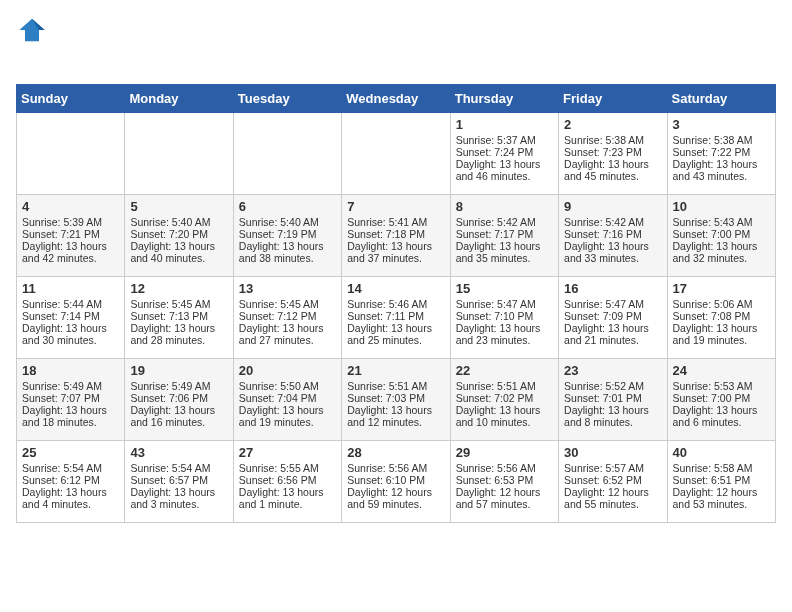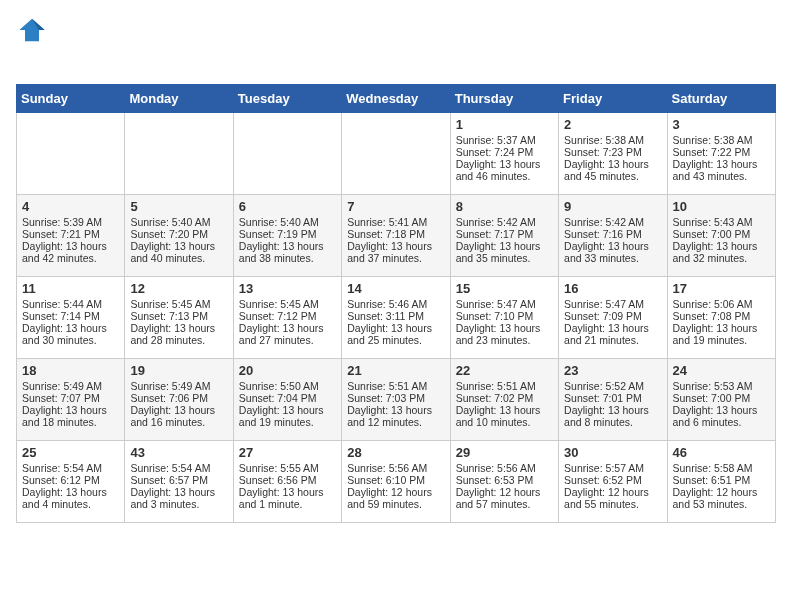--- a/index.html
+++ b/index.html
@@ -135,37 +135,37 @@
         <td><span class="day-num">6</span><span>Sunrise: 5:40 AM</span><br><span>Sunset: 7:19 PM</span><br><span>Daylight: 13 hours and 38 minutes.</span></td>
         <td><span class="day-num">7</span><span>Sunrise: 5:41 AM</span><br><span>Sunset: 7:18 PM</span><br><span>Daylight: 13 hours and 37 minutes.</span></td>
         <td><span class="day-num">8</span><span>Sunrise: 5:42 AM</span><br><span>Sunset: 7:17 PM</span><br><span>Daylight: 13 hours and 35 minutes.</span></td>
         <td><span class="day-num">9</span><span>Sunrise: 5:42 AM</span><br><span>Sunset: 7:16 PM</span><br><span>Daylight: 13 hours and 33 minutes.</span></td>
         <td><span class="day-num">10</span><span>Sunrise: 5:43 AM</span><br><span>Sunset: 7:00 PM</span><br><span>Daylight: 13 hours and 32 minutes.</span></td>
       </tr>
       <tr>
         <td><span class="day-num">11</span><span>Sunrise: 5:44 AM</span><br><span>Sunset: 7:14 PM</span><br><span>Daylight: 13 hours and 30 minutes.</span></td>
         <td><span class="day-num">12</span><span>Sunrise: 5:45 AM</span><br><span>Sunset: 7:13 PM</span><br><span>Daylight: 13 hours and 28 minutes.</span></td>
         <td><span class="day-num">13</span><span>Sunrise: 5:45 AM</span><br><span>Sunset: 7:12 PM</span><br><span>Daylight: 13 hours and 27 minutes.</span></td>
-        <td><span class="day-num">14</span><span>Sunrise: 5:46 AM</span><br><span>Sunset: 3:11 PM</span><br><span>Daylight: 13 hours and 25 minutes.</span></td>
+        <td><span class="day-num">14</span><span>Sunrise: 5:46 AM</span><br><span>Sunset: 7:11 PM</span><br><span>Daylight: 13 hours and 25 minutes.</span></td>
         <td><span class="day-num">15</span><span>Sunrise: 5:47 AM</span><br><span>Sunset: 7:10 PM</span><br><span>Daylight: 13 hours and 23 minutes.</span></td>
         <td><span class="day-num">16</span><span>Sunrise: 5:47 AM</span><br><span>Sunset: 7:09 PM</span><br><span>Daylight: 13 hours and 21 minutes.</span></td>
         <td><span class="day-num">17</span><span>Sunrise: 5:06 AM</span><br><span>Sunset: 7:08 PM</span><br><span>Daylight: 13 hours and 19 minutes.</span></td>
       </tr>
       <tr>
         <td><span class="day-num">18</span><span>Sunrise: 5:49 AM</span><br><span>Sunset: 7:07 PM</span><br><span>Daylight: 13 hours and 18 minutes.</span></td>
         <td><span class="day-num">19</span><span>Sunrise: 5:49 AM</span><br><span>Sunset: 7:06 PM</span><br><span>Daylight: 13 hours and 16 minutes.</span></td>
         <td><span class="day-num">20</span><span>Sunrise: 5:50 AM</span><br><span>Sunset: 7:04 PM</span><br><span>Daylight: 13 hours and 19 minutes.</span></td>
         <td><span class="day-num">21</span><span>Sunrise: 5:51 AM</span><br><span>Sunset: 7:03 PM</span><br><span>Daylight: 13 hours and 12 minutes.</span></td>
         <td><span class="day-num">22</span><span>Sunrise: 5:51 AM</span><br><span>Sunset: 7:02 PM</span><br><span>Daylight: 13 hours and 10 minutes.</span></td>
         <td><span class="day-num">23</span><span>Sunrise: 5:52 AM</span><br><span>Sunset: 7:01 PM</span><br><span>Daylight: 13 hours and 8 minutes.</span></td>
         <td><span class="day-num">24</span><span>Sunrise: 5:53 AM</span><br><span>Sunset: 7:00 PM</span><br><span>Daylight: 13 hours and 6 minutes.</span></td>
       </tr>
       <tr>
         <td><span class="day-num">25</span><span>Sunrise: 5:54 AM</span><br><span>Sunset: 6:12 PM</span><br><span>Daylight: 13 hours and 4 minutes.</span></td>
         <td><span class="day-num">43</span><span>Sunrise: 5:54 AM</span><br><span>Sunset: 6:57 PM</span><br><span>Daylight: 13 hours and 3 minutes.</span></td>
         <td><span class="day-num">27</span><span>Sunrise: 5:55 AM</span><br><span>Sunset: 6:56 PM</span><br><span>Daylight: 13 hours and 1 minute.</span></td>
         <td><span class="day-num">28</span><span>Sunrise: 5:56 AM</span><br><span>Sunset: 6:10 PM</span><br><span>Daylight: 12 hours and 59 minutes.</span></td>
         <td><span class="day-num">29</span><span>Sunrise: 5:56 AM</span><br><span>Sunset: 6:53 PM</span><br><span>Daylight: 12 hours and 57 minutes.</span></td>
         <td><span class="day-num">30</span><span>Sunrise: 5:57 AM</span><br><span>Sunset: 6:52 PM</span><br><span>Daylight: 12 hours and 55 minutes.</span></td>
-        <td><span class="day-num">46</span><span>Sunrise: 5:58 AM</span><br><span>Sunset: 6:51 PM</span><br><span>Daylight: 12 hours and 53 minutes.</span></td>
+        <td><span class="day-num">40</span><span>Sunrise: 5:58 AM</span><br><span>Sunset: 6:51 PM</span><br><span>Daylight: 12 hours and 53 minutes.</span></td>
       </tr>
     </tbody>
 </table>
 
 </body></html>

